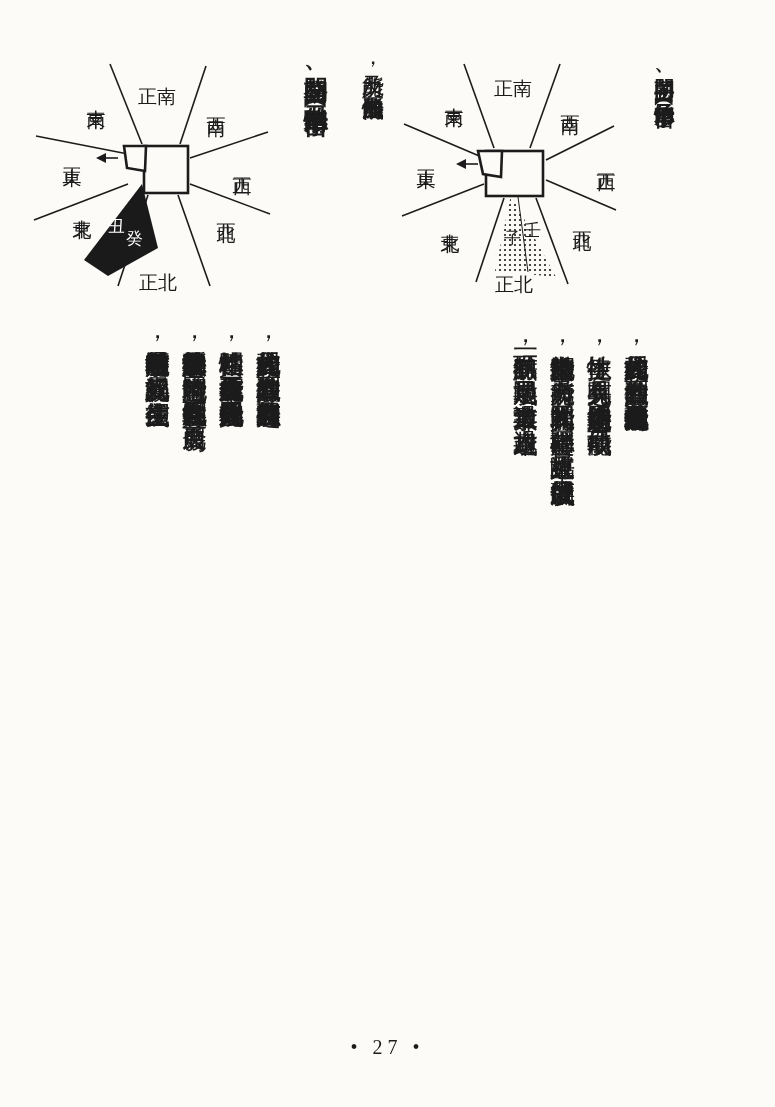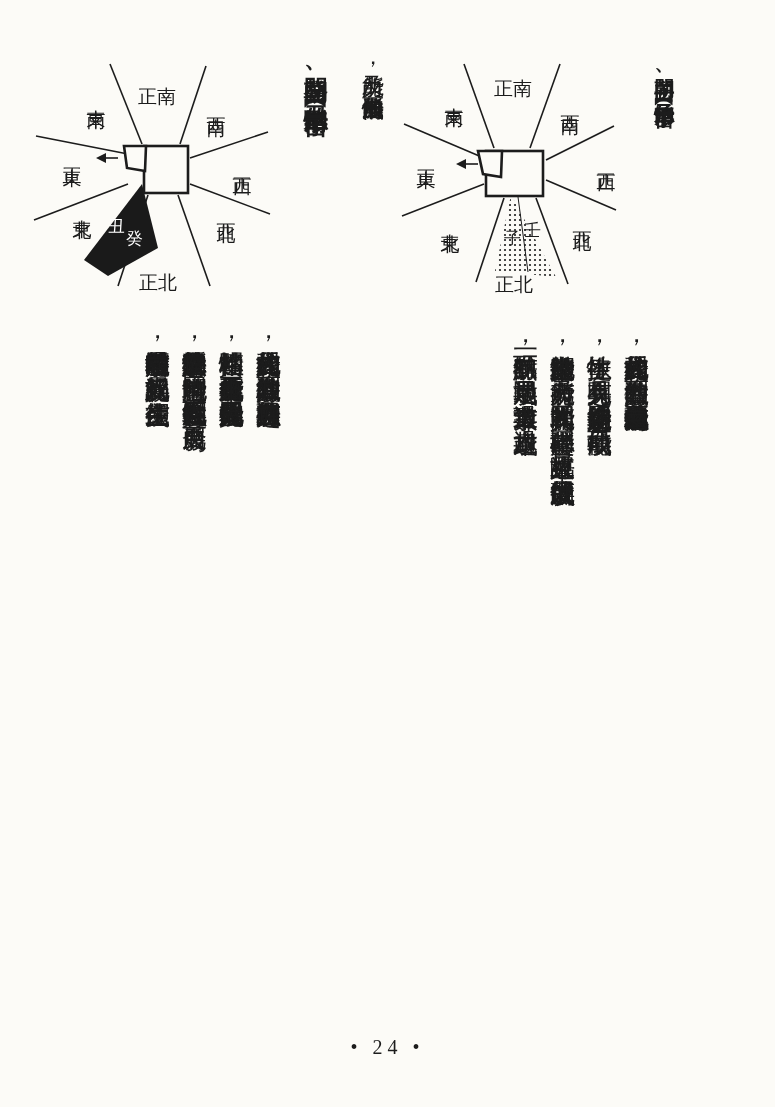--- a/index.html
+++ b/index.html
@@ -143,14 +143,14 @@
     <div class="wlabel white" style="left:98px;top:172px">癸</div>
   </div>
 
   <div class="vbody body-left">
     <p>居住於此種家相的人，經常在激烈的競爭方面，擁有得取利益之強有力的好運。</p>
     <p>性格極其精明，此種長處更能在工作上發揮出來，因此能夠比其他人較早發展。</p>
     <p>對於事物的想法及看法非常穩健，同時也能脚踏實地，在各方面均得以制壓他人，而更爲發展。</p>
     <p>唯稍有過於施展手段的傾向，如此反易受人誤解，或產生失卻信</p>
   </div>
 
-  <div class="page-number">• 24 •</div>
+  <div class="page-number">• 27 •</div>
 </div>
 
 </body></html>

